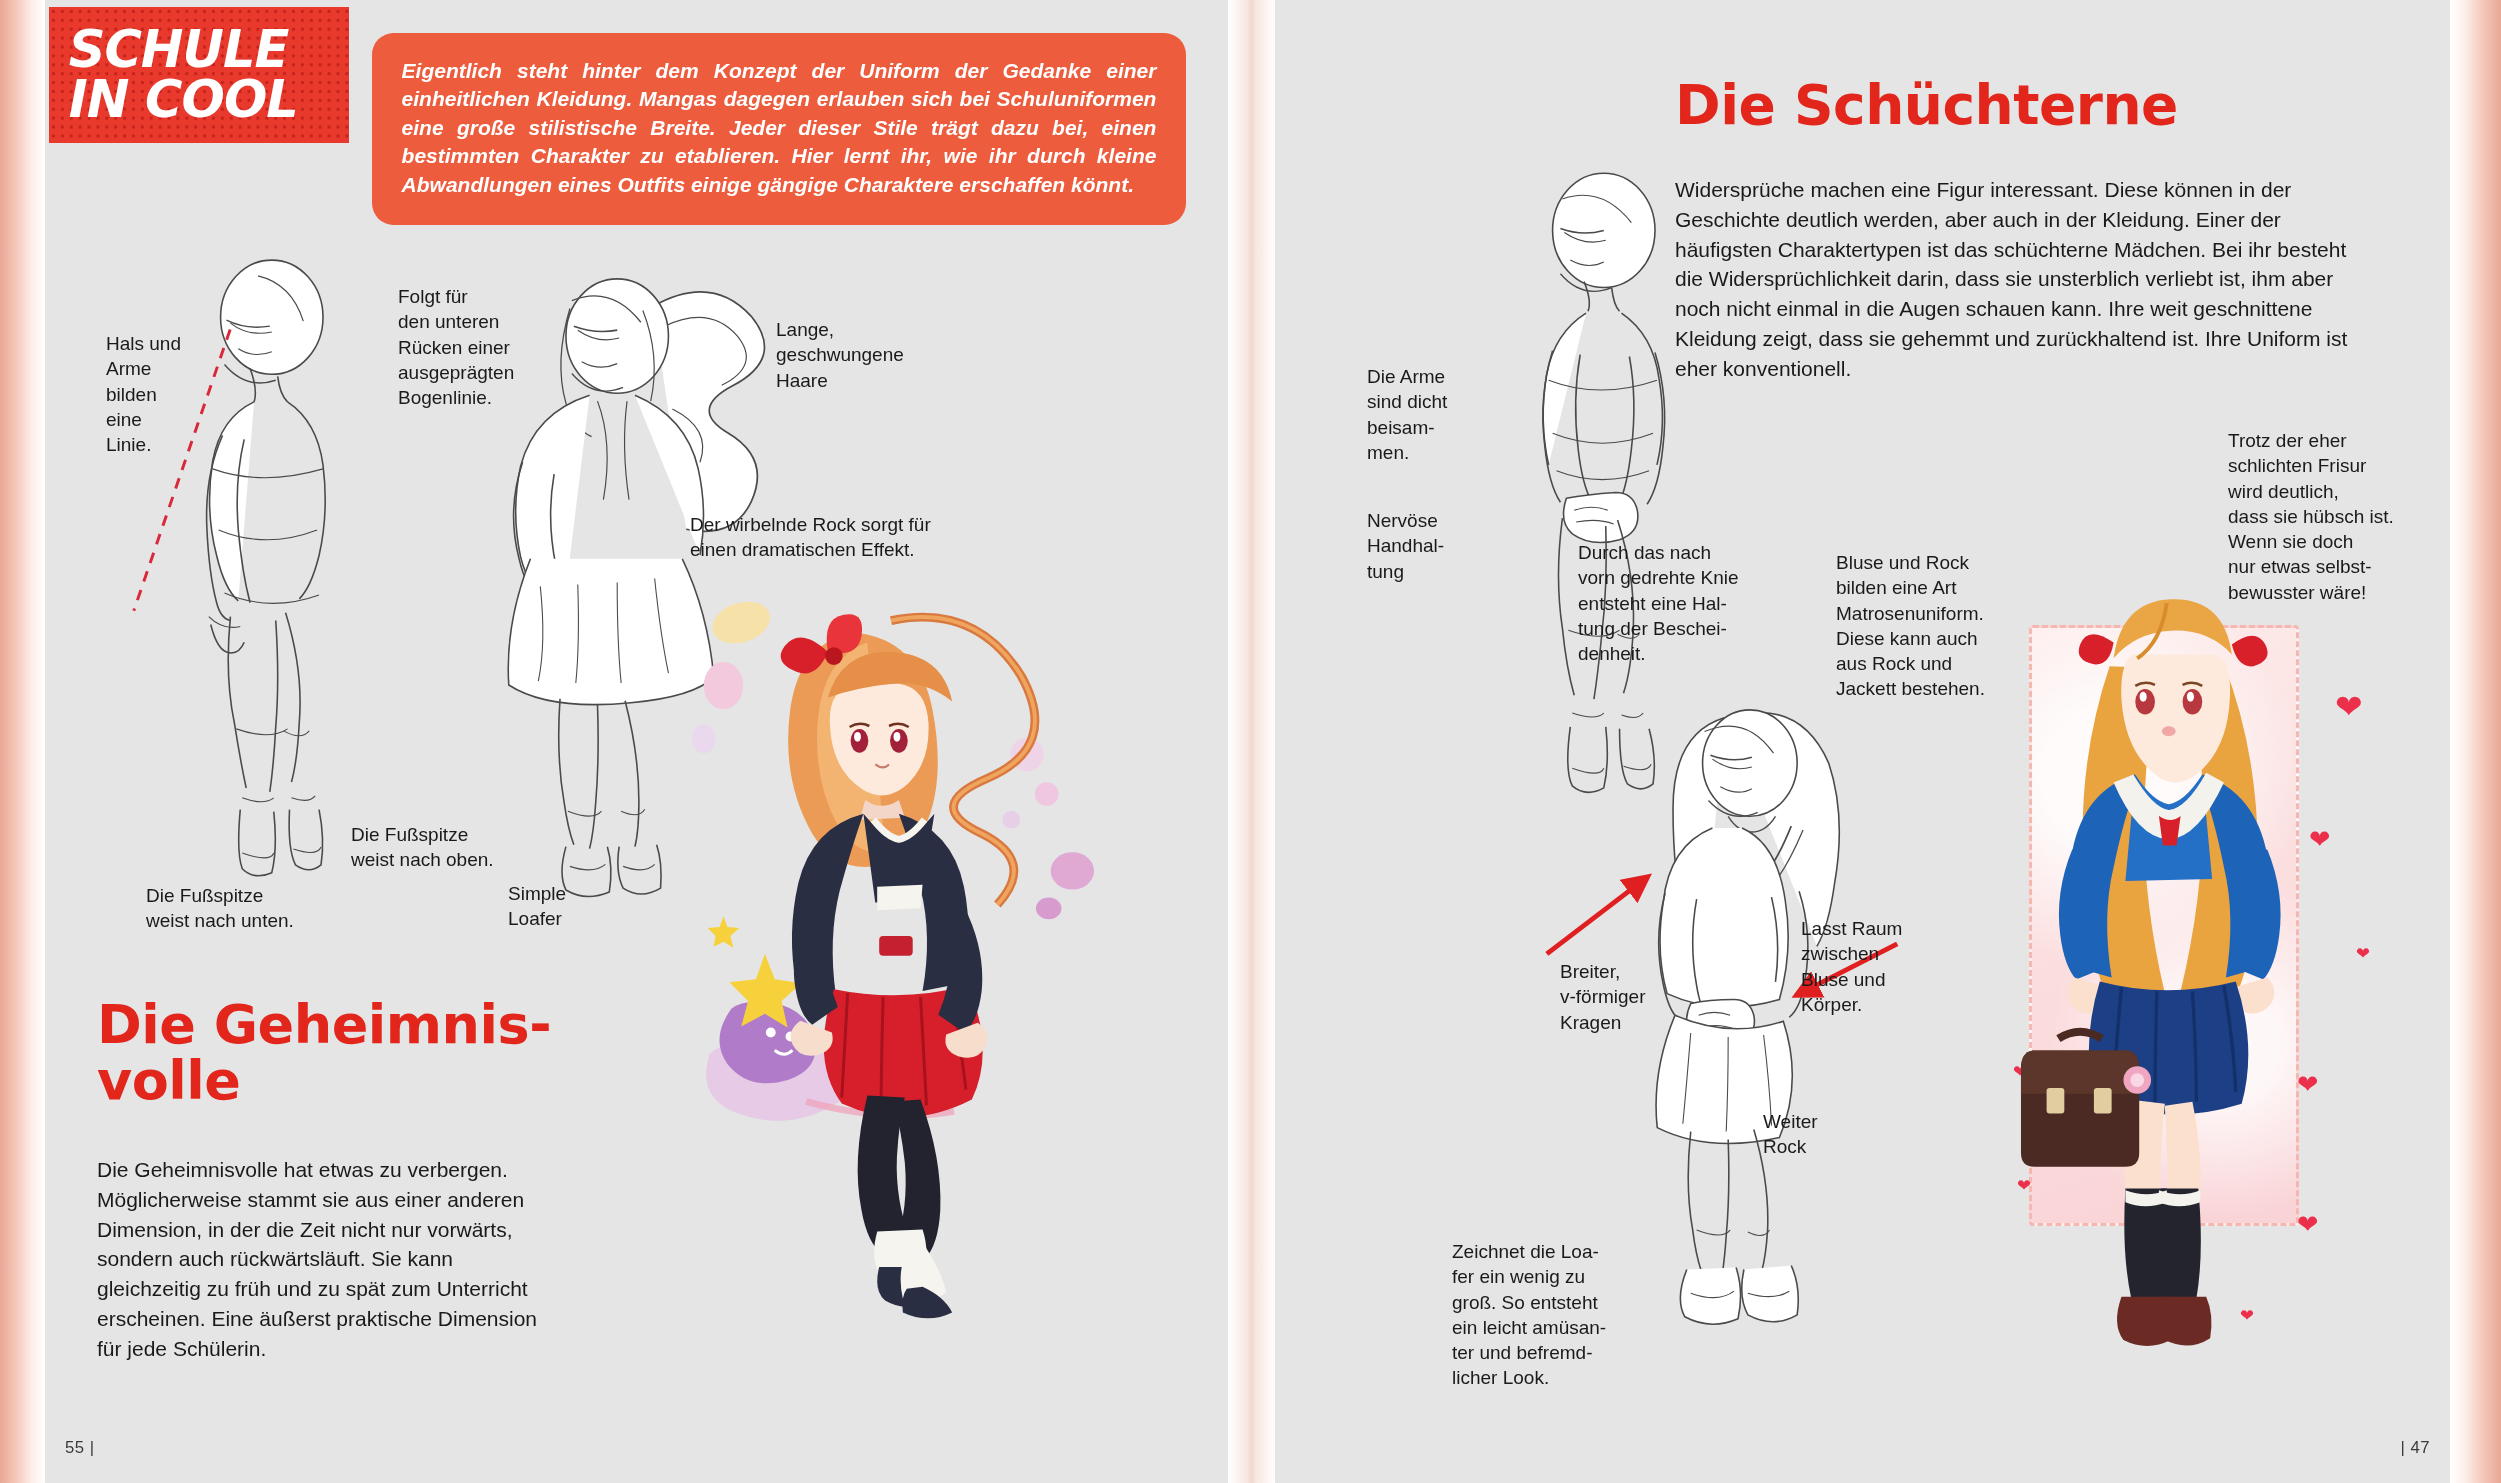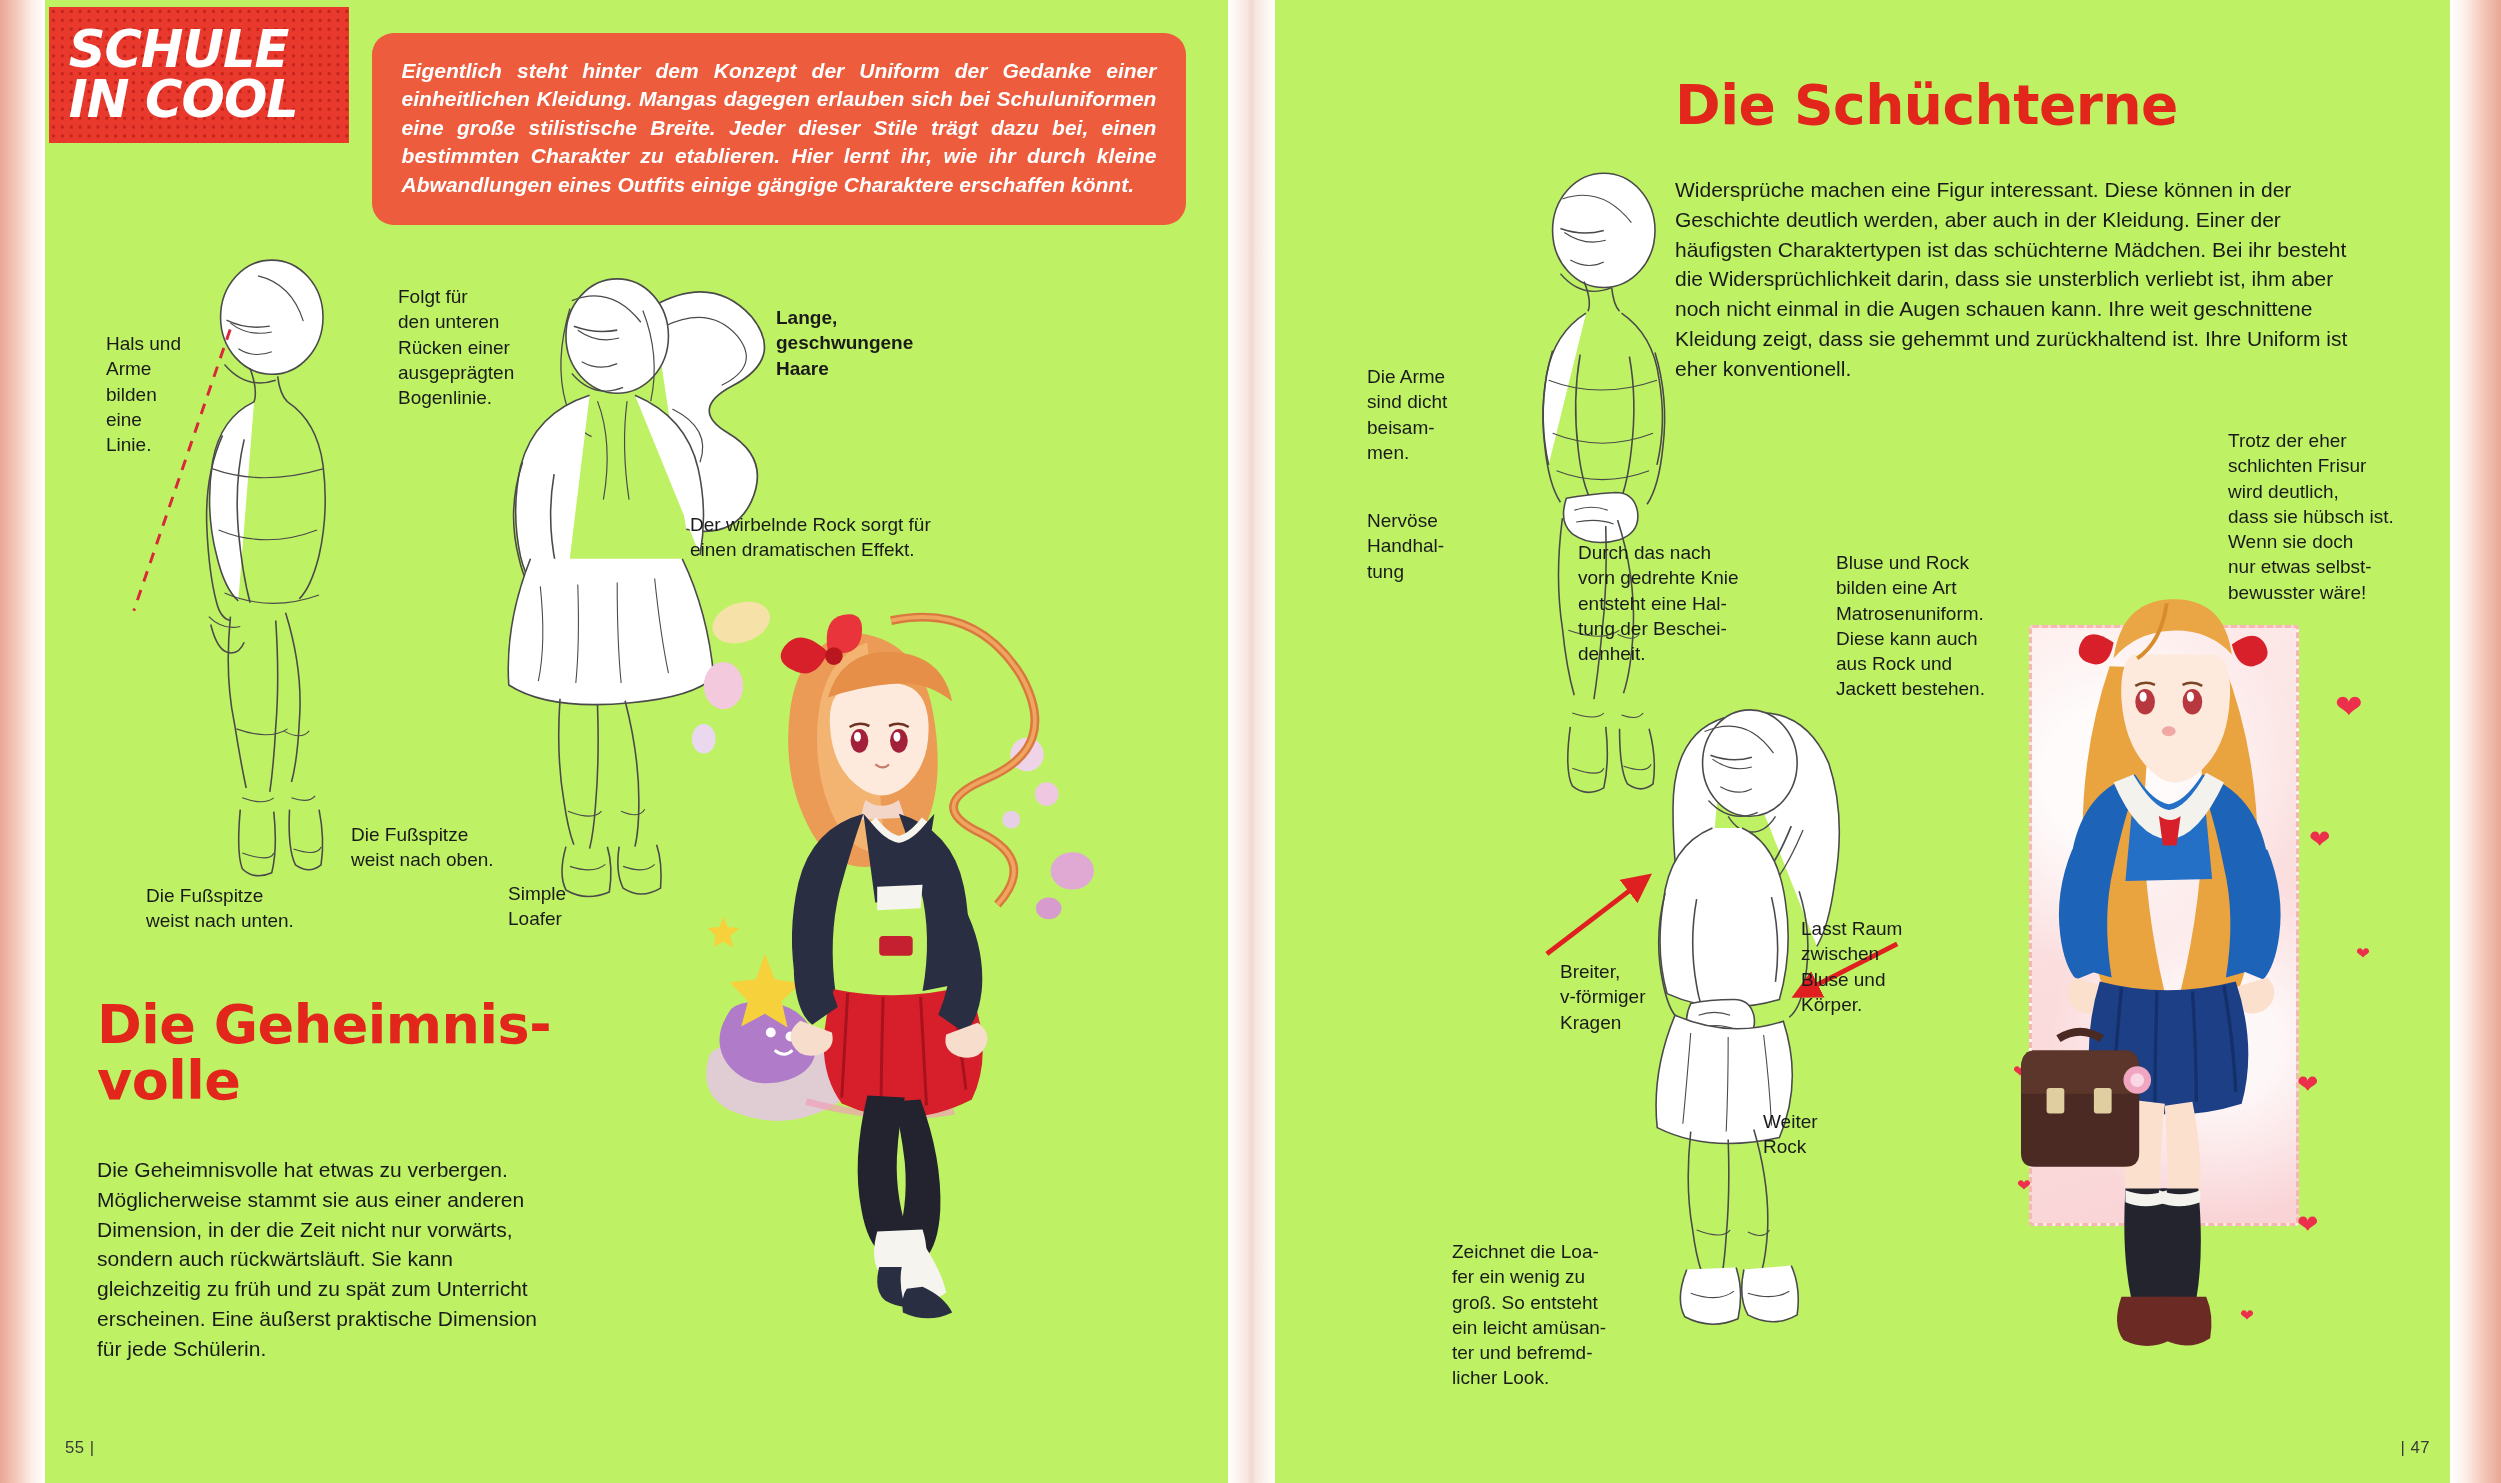--- a/index.html
+++ b/index.html
@@ -9,21 +9,21 @@
     background: #ffffff;
   }
   body {
     font-family: "Liberation Sans", sans-serif;
     -webkit-font-smoothing: antialiased;
   }
   .page {
     position: relative;
     width: 2501px;
     height: 1484px;
-    background: #bef264;
+    background: #e5e5e5;
     overflow: hidden;
   }
   
   .edge {
     position: absolute;
     top: 0;
     height: 100%;
     pointer-events: none;
   }
   .edge-left {
@@ -338,21 +338,21 @@
 
       <path d="M200 650 q-8 30 4 44 q20 14 42 2 q8 -24 0 -48z" fill="#f6f4ee"></path>
       <path d="M202 686 q-6 24 6 34 q24 14 48 -2 q4 -18 -6 -32z" fill="#2a2e42"></path>
       <path d="M248 664 q18 28 22 48 q-20 14 -44 6 q-6 -26 4 -52z" fill="#f6f4ee"></path>
       <path d="M246 706 q22 10 30 26 q-24 12 -50 0 q-2 -16 4 -24z" fill="#2a2e42"></path>
     </svg>
   </div>
 
   <div class="label" style="left:106px; top:331px; width:108px;">Hals und<br>Arme<br>bilden<br>eine<br>Linie.</div>
   <div class="label" style="left:382px; top:284px; width:175px;margin-left:16px;">Folgt für<br>den unteren<br>Rücken einer<br>ausgeprägten<br>Bogenlinie.</div>
-  <div class="label" style="left:776px; top:305px; width:187px;font-weight:bold;">Lange,<br>geschwungene<br>Haare</div>
+  <div class="label" style="left:776px; top:317px; width:187px;">Lange,<br>geschwungene<br>Haare</div>
   <div class="label" style="left:690px; top:512px; width:325px;">Der wirbelnde Rock sorgt für<br>einen dramatischen Effekt.</div>
   <div class="label" style="left:351px; top:822px; width:177px;">Die Fußspitze<br>weist nach oben.</div>
   <div class="label" style="left:146px; top:883px; width:197px;">Die Fußspitze<br>weist nach unten.</div>
   <div class="label" style="left:508px; top:881px; width:118px;">Simple<br>Loafer</div>
 
   <div class="heading" style="left:97px; top:997px; width:463px;">Die Geheimnis-<br>volle</div>
   <div class="body-copy" style="left:97px; top:1155px; width:463px;">
     <p>Die Geheimnisvolle hat etwas zu verbergen. Möglicherweise stammt sie aus einer anderen Dimension, in der die Zeit nicht nur vorwärts, sondern auch rückwärtsläuft. Sie kann gleichzeitig zu früh und zu spät zum Unterricht erscheinen. Eine äußerst praktische Dimension für jede Schülerin.</p>
   </div>
 

